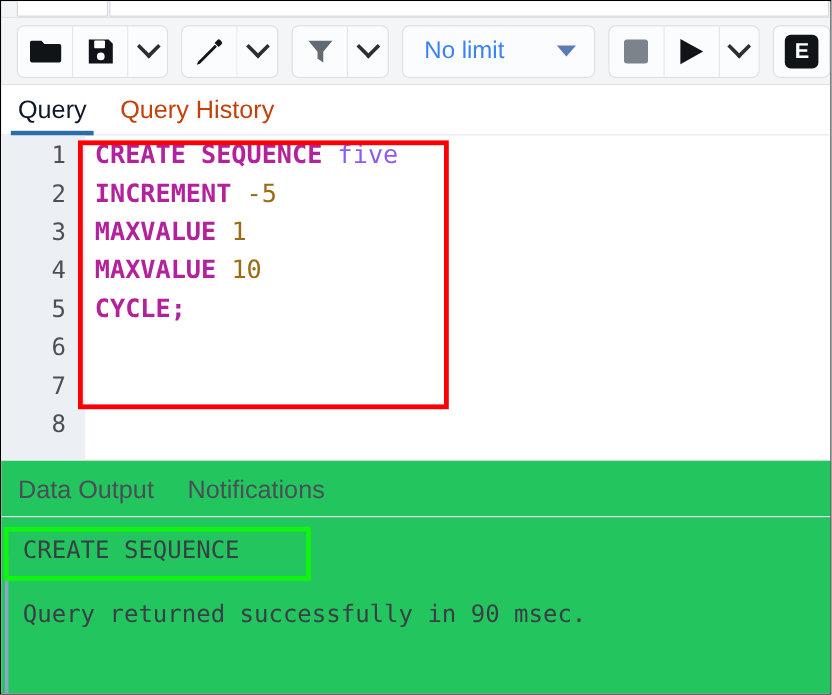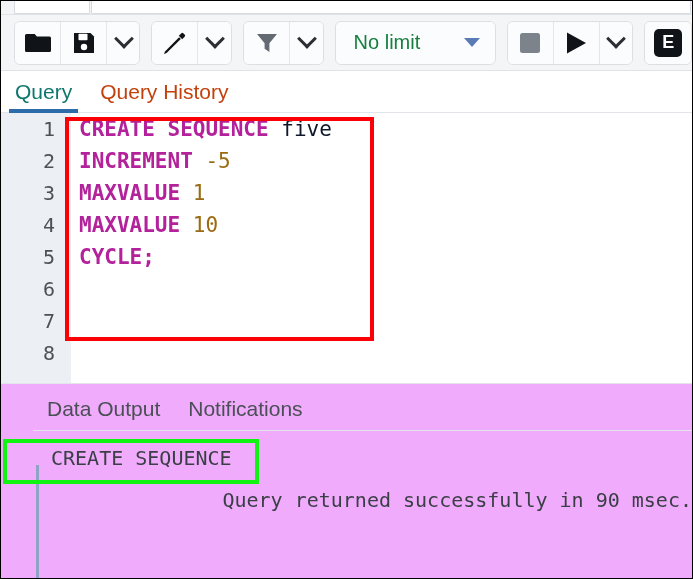--- a/index.html
+++ b/index.html
@@ -85,21 +85,21 @@
   }
   .tb-btn:last-child { border-right: none; }
   .tb-btn.caret { min-width: 33px; }
   .tb-btn.wide {
     min-width: 160px;
     justify-content: space-between;
     padding: 0 16px 0 18px;
   }
   .limit-label {
     font-size: 20px;
-    color: #15803d;
+    color: #3b82f6;
     font-family: "Liberation Sans", sans-serif;
     white-space: nowrap;
   }
   .tri-down {
     width: 0; height: 0;
     border-left: 8px solid transparent;
     border-right: 8px solid transparent;
     border-top: 9px solid #5b7bb5;
   }
   .chev {
@@ -124,21 +124,21 @@
     border-bottom: 1px solid #e2e5e9;
   }
   .qtab {
     font-size: 21px;
     color: #c2410c;
     padding: 0 14px 8px 14px;
     cursor: pointer;
     position: relative;
     white-space: nowrap;
   }
-  .qtab.active { color: #0f766e; }
+  .qtab.active { color: #0f172a; }
   .qtab.active::after {
     content: "";
     position: absolute;
     left: 8px; right: 8px; bottom: -1px;
     height: 4px;
     background: #2c6ca8;
   }
 
   
   .editor {
@@ -176,44 +176,43 @@
     box-sizing: border-box;
   }
   .code-line {
     height: 32px;
     line-height: 32px;
     font-size: 21px;
     font-family: "DejaVu Sans Mono", monospace;
     white-space: pre;
   }
   .kw  { color: #b3219b; font-weight: bold; }
-  .id  { color: #0f172a; }
+  .id  { color: #8b5cf6; }
   .num { color: #9a6b12; }
   .pun { color: #b3219b; font-weight: bold; }
 
   
   .anno-red {
     position: absolute;
     left: 64px; top: 116px;
     width: 309px; height: 224px;
     border: 4px solid #fb0004;
     box-sizing: border-box;
     pointer-events: none;
     z-index: 5;
   }
 
   
   .bottom {
     position: absolute;
     left: 0; top: 383px;
     width: 691px;
     height: 194px;
-    background: #f0abfc;
-    box-sizing: border-box;
-    padding-left: 32px;
+    background: #22c55e;
+    box-sizing: border-box;
   }
   .bottom-tabstrip {
     position: relative;
     height: 47px;
     display: flex;
     align-items: flex-end;
     border-bottom: 1px solid #e2e5e9;
     box-sizing: border-box;
   }
   .btab {
@@ -245,21 +244,21 @@
     background: #8fa4c4;
   }
   .msg-line {
     font-size: 20px;
     font-family: "DejaVu Sans Mono", monospace;
     color: #3a3f45;
     white-space: pre;
     line-height: 30px;
   }
   .msg-line.first { margin-top: 12px; }
-  .msg-line.second { margin-top: 12px; text-align: right; }
+  .msg-line.second { margin-top: 23px; }
 
   
   .anno-green {
     position: absolute;
     left: 2px; top: 438px;
     width: 256px; height: 45px;
     border: 4px solid #11f411;
     box-sizing: border-box;
     pointer-events: none;
     z-index: 5;

